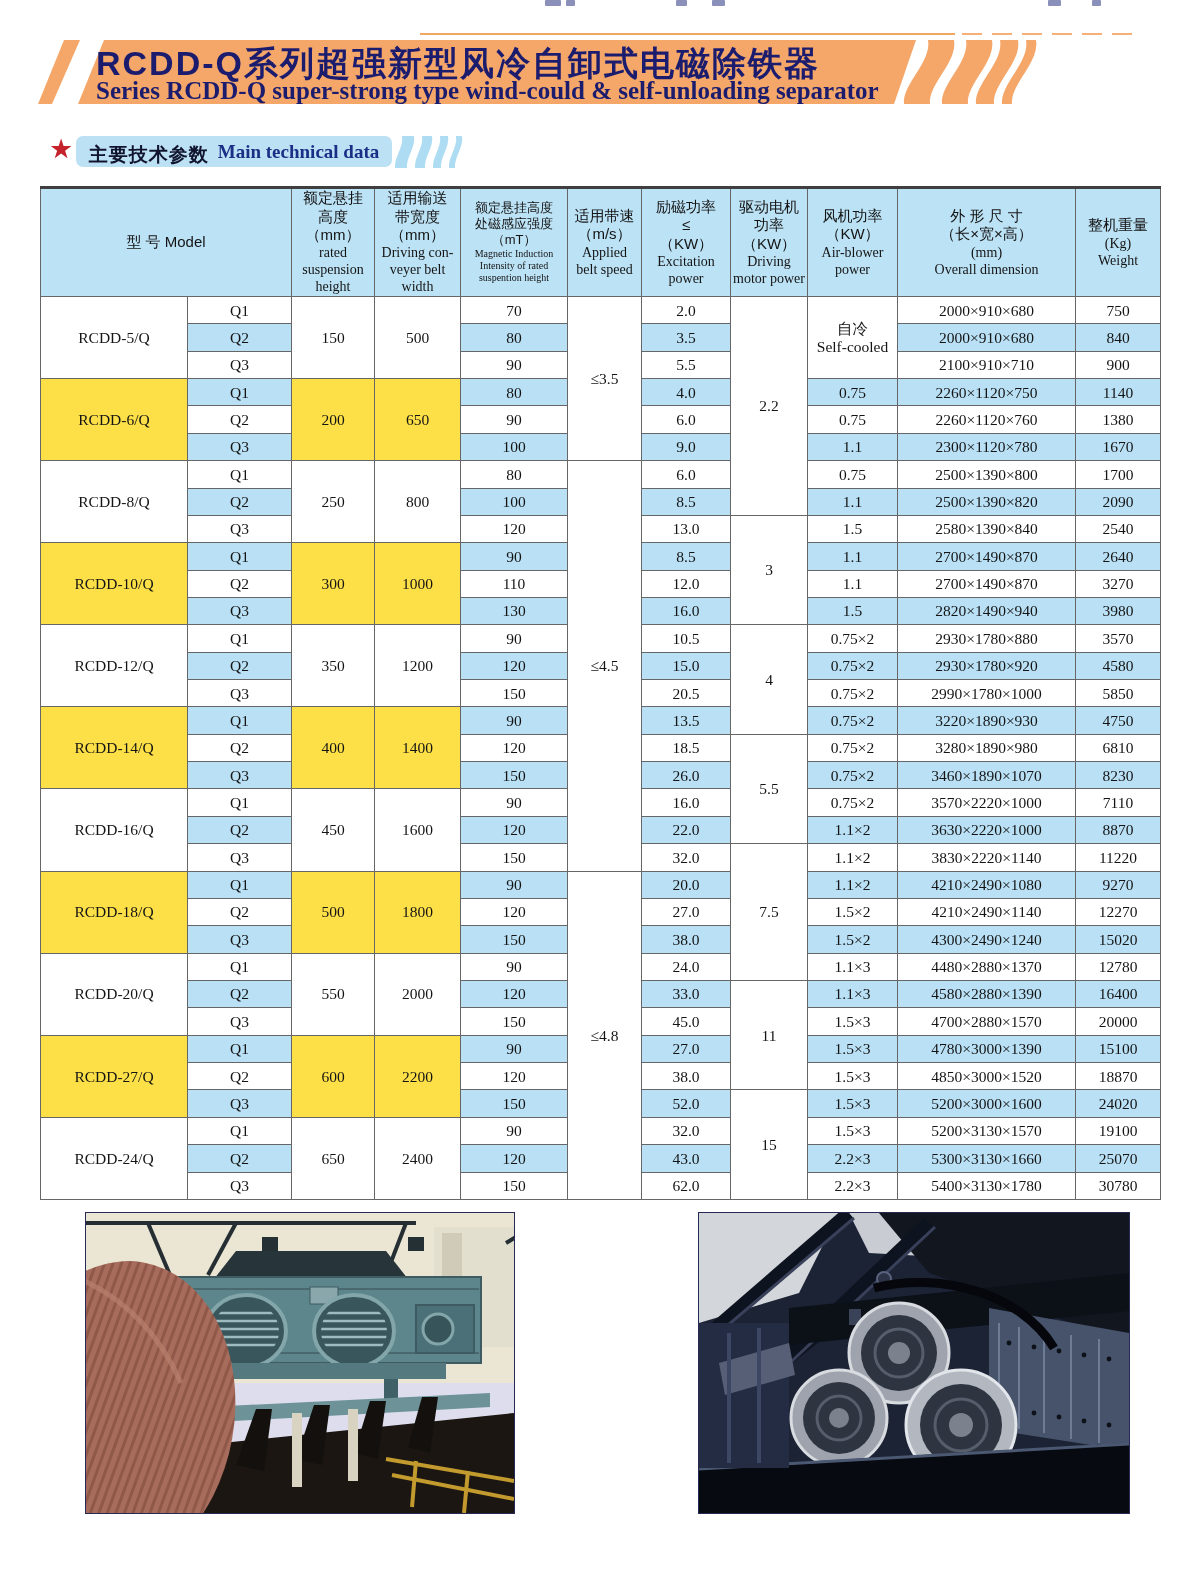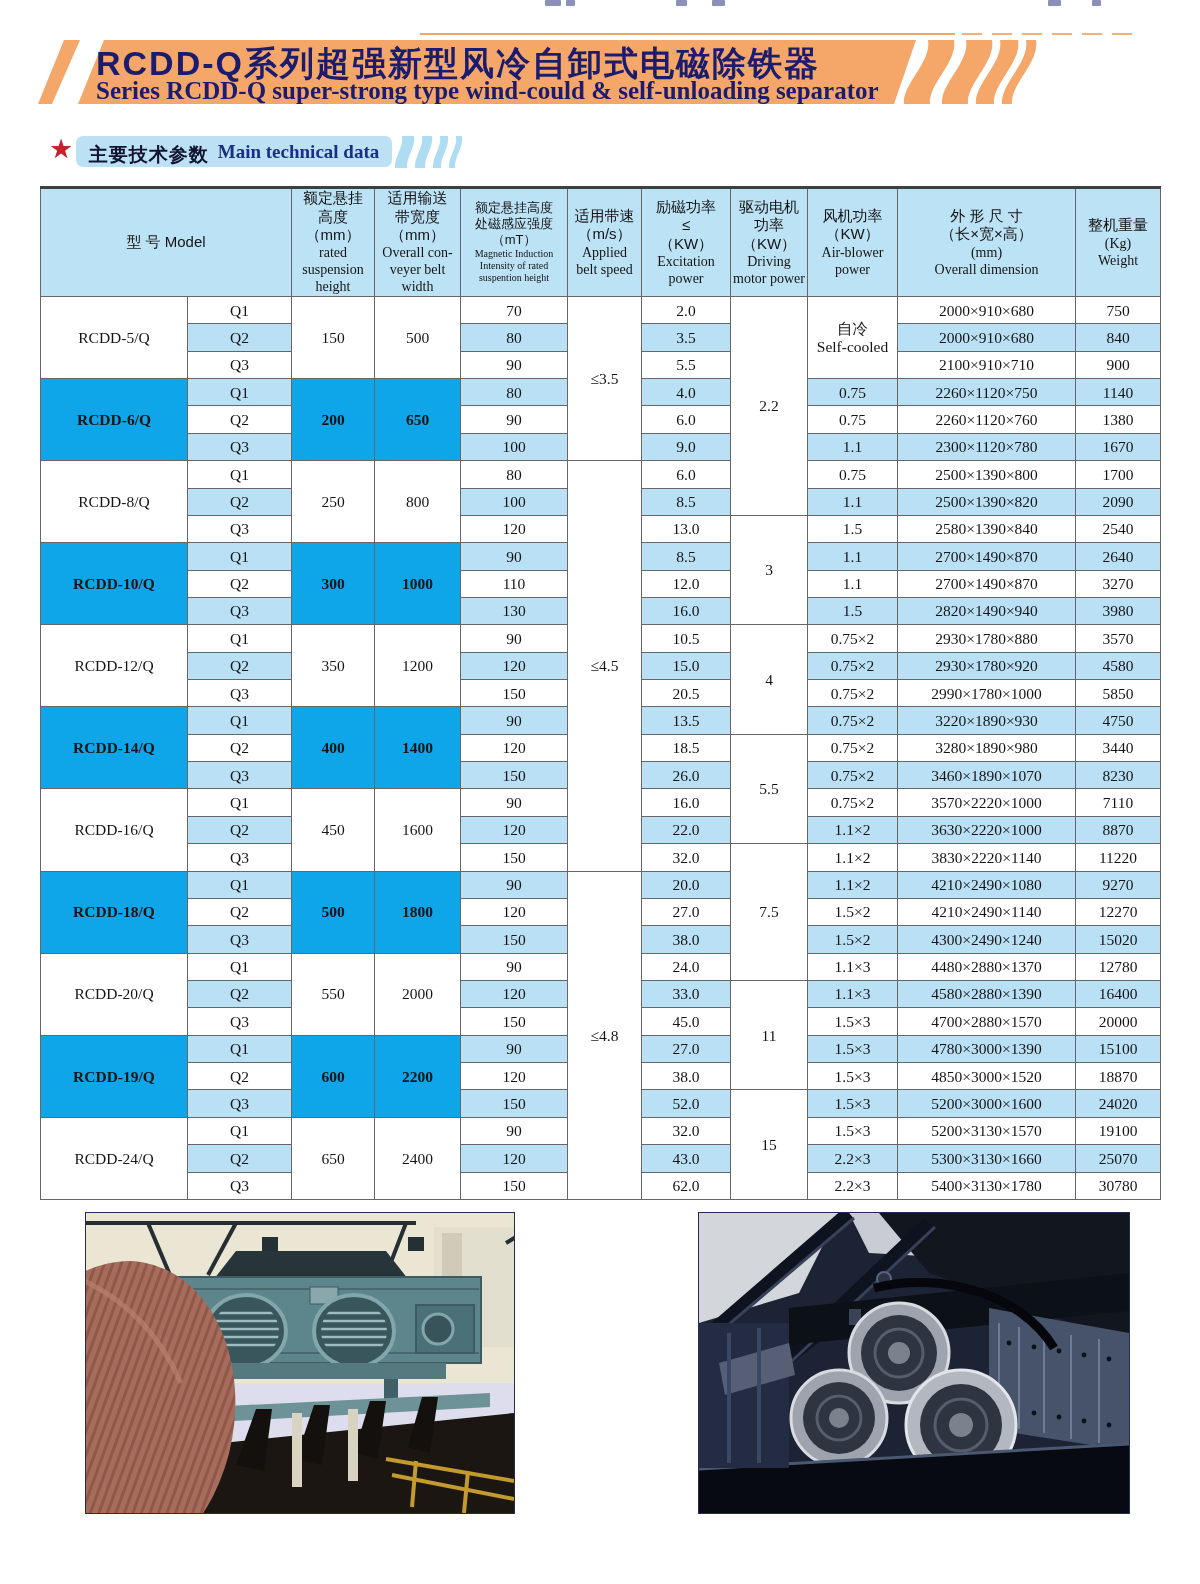--- a/index.html
+++ b/index.html
@@ -31,21 +31,21 @@
   #spec-table thead th{background:#bce2f5;height:107px;font-weight:normal;padding:0 1px;
                        vertical-align:middle;border-top:3px solid #3f3f3f;}
   .hl{display:block;line-height:1.22;}
   .hl.cn{font-size:15px;font-family:"Liberation Sans",sans-serif;}
   .hl.en{font-size:14px;font-family:"Liberation Serif",serif;}
   th.small .hl.cn{font-size:13px;}
   th.small .hl.en{font-size:10px;}
   #spec-table tbody td{height:26.36px;text-align:center;font-size:15.5px;padding:0;
                        white-space:pre-line;line-height:1.12;}
   .rw{background:#ffffff;} .rb{background:#b9e0f5;}
-  .bg-w{background:#ffffff;} .bg-b{background:#0ea5e9;font-weight:bold;}
+  .bg-w{background:#ffffff;} .bg-b{background:#fde047;}
 
   
   .photo{position:absolute;top:1212px;height:300px;border:1px solid #272a55;background:#dde;}
   .photo.left{left:85px;width:428px;}
   .photo.right{left:698px;width:430px;}
   .photo svg{display:block;}
 </style>
 </head>
 <body>
 
@@ -120,21 +120,21 @@
             <span class="hl cn">高度</span>
             <span class="hl cn">（mm）</span>
             <span class="hl en">rated</span>
             <span class="hl en">suspension</span>
             <span class="hl en">height</span>
           </th>
           <th>
             <span class="hl cn">适用输送</span>
             <span class="hl cn">带宽度</span>
             <span class="hl cn">（mm）</span>
-            <span class="hl en">Overall con-</span>
+            <span class="hl en">Driving con-</span>
             <span class="hl en">veyer belt</span>
             <span class="hl en">width</span>
           </th>
           <th class="small">
             <span class="hl cn">额定悬挂高度</span>
             <span class="hl cn">处磁感应强度</span>
             <span class="hl cn">（mT）</span>
             <span class="hl en">Magnetic Induction</span>
             <span class="hl en">Intensity of rated</span>
             <span class="hl en">suspention height</span>
@@ -329,21 +329,21 @@
           <td class="rb">3220×1890×930</td>
           <td class="rb">4750</td>
         </tr>
         <tr>
           <td class="rw">Q2</td>
           <td class="rw">120</td>
           <td class="rw">18.5</td>
           <td rowspan="4" class="bg-w">5.5</td>
           <td class="rw">0.75×2</td>
           <td class="rw">3280×1890×980</td>
-          <td class="rw">3440</td>
+          <td class="rw">6810</td>
         </tr>
         <tr>
           <td class="rb">Q3</td>
           <td class="rb">150</td>
           <td class="rb">26.0</td>
           <td class="rb">0.75×2</td>
           <td class="rb">3460×1890×1070</td>
           <td class="rb">8230</td>
         </tr>
         <tr>
@@ -424,21 +424,21 @@
         </tr>
         <tr>
           <td class="rw">Q3</td>
           <td class="rw">150</td>
           <td class="rw">45.0</td>
           <td class="rw">1.5×3</td>
           <td class="rw">4700×2880×1570</td>
           <td class="rw">20000</td>
         </tr>
         <tr>
-          <td rowspan="3" class="bg-b">RCDD-19/Q</td>
+          <td rowspan="3" class="bg-b">RCDD-27/Q</td>
           <td class="rb">Q1</td>
           <td rowspan="3" class="bg-b">600</td>
           <td rowspan="3" class="bg-b">2200</td>
           <td class="rb">90</td>
           <td class="rb">27.0</td>
           <td class="rb">1.5×3</td>
           <td class="rb">4780×3000×1390</td>
           <td class="rb">15100</td>
         </tr>
         <tr>

